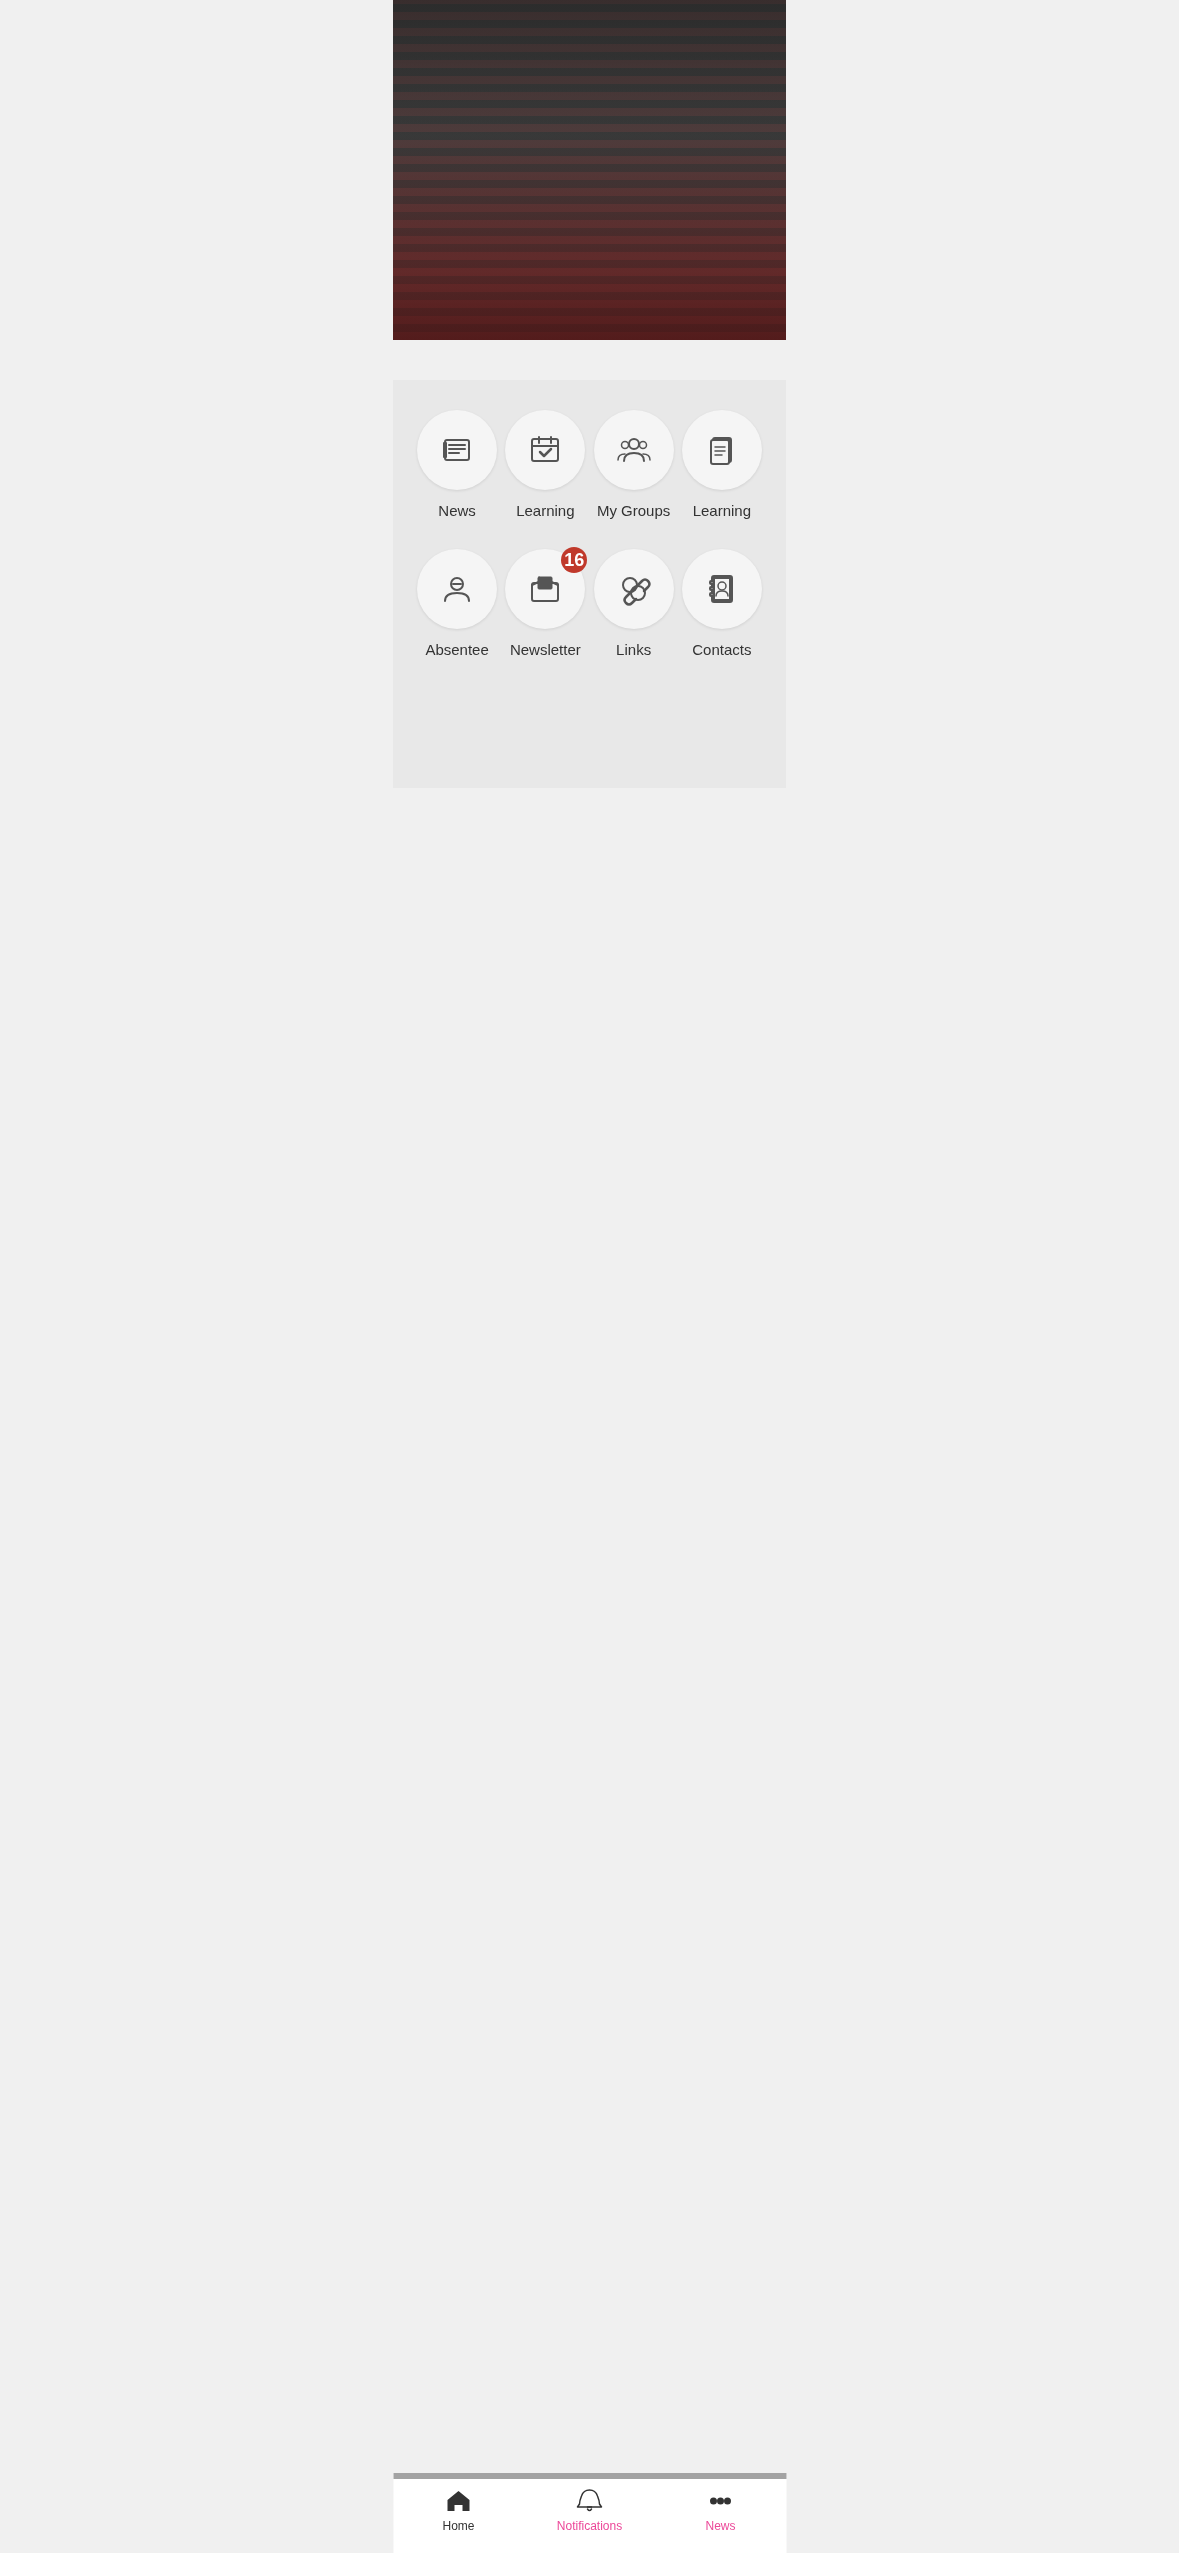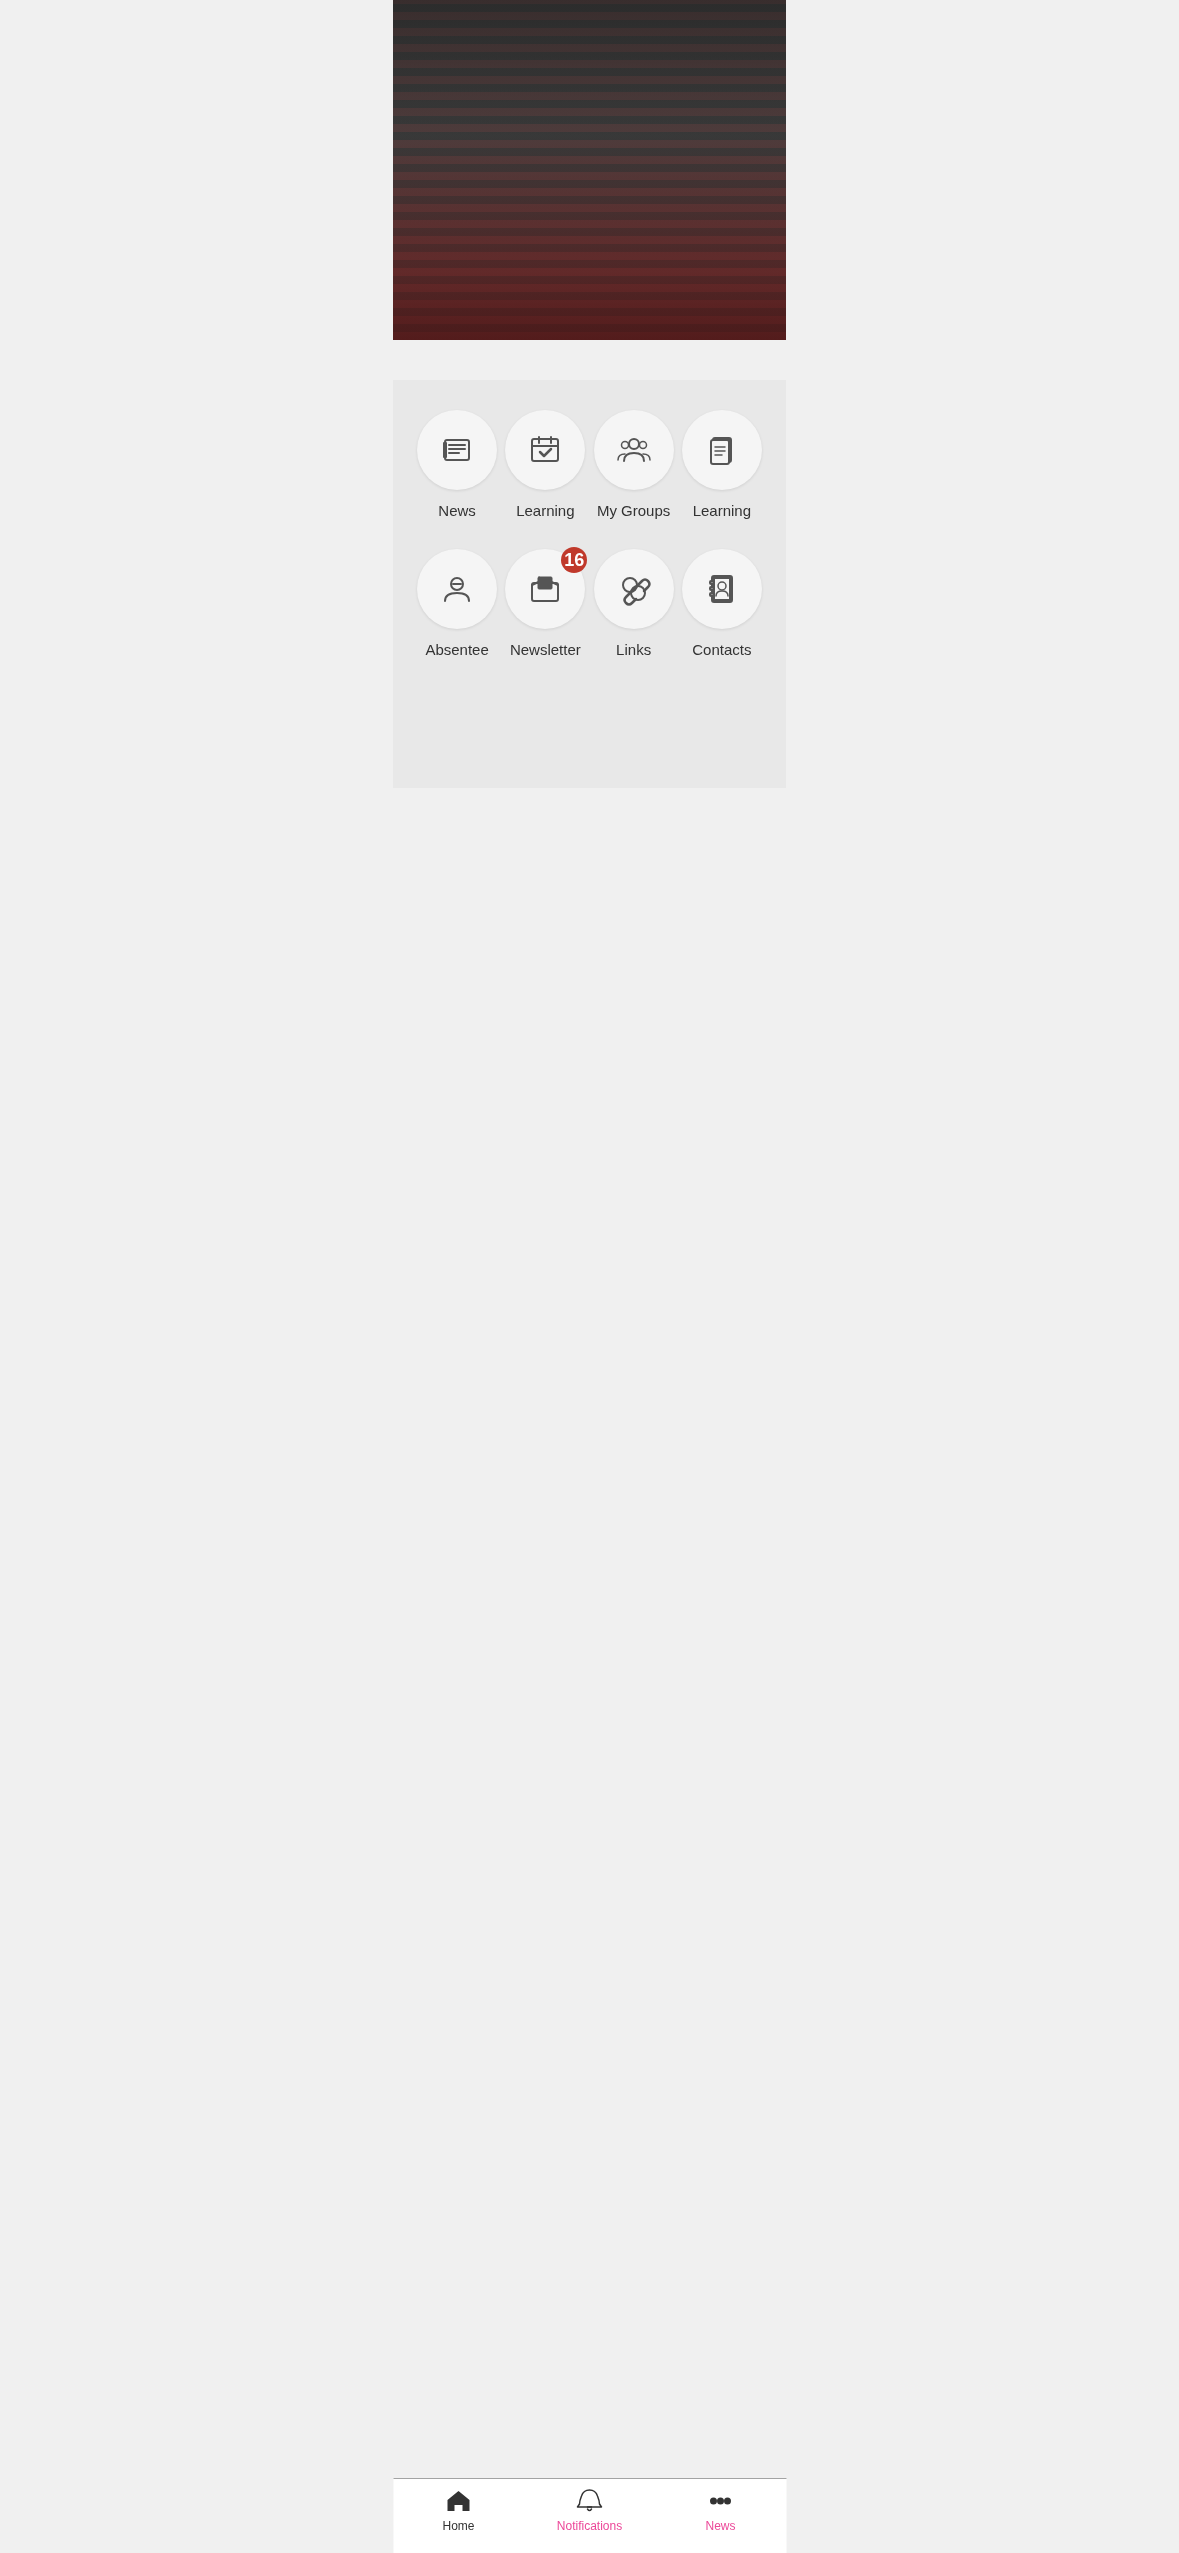--- a/index.html
+++ b/index.html
@@ -165,21 +165,21 @@
     }
 
     
     .bottom-nav {
       position: fixed;
       bottom: 0;
       left: 50%;
       transform: translateX(-50%);
       width: 393px;
       background: white;
-      border-top: 1px solid #a3a3a3;
+      border-top: 6px solid #a3a3a3;
       display: flex;
       justify-content: space-around;
       align-items: flex-end;
       padding: 8px 0 20px;
       z-index: 100;
     }
 
     .nav-item {
       display: flex;
       flex-direction: column;

